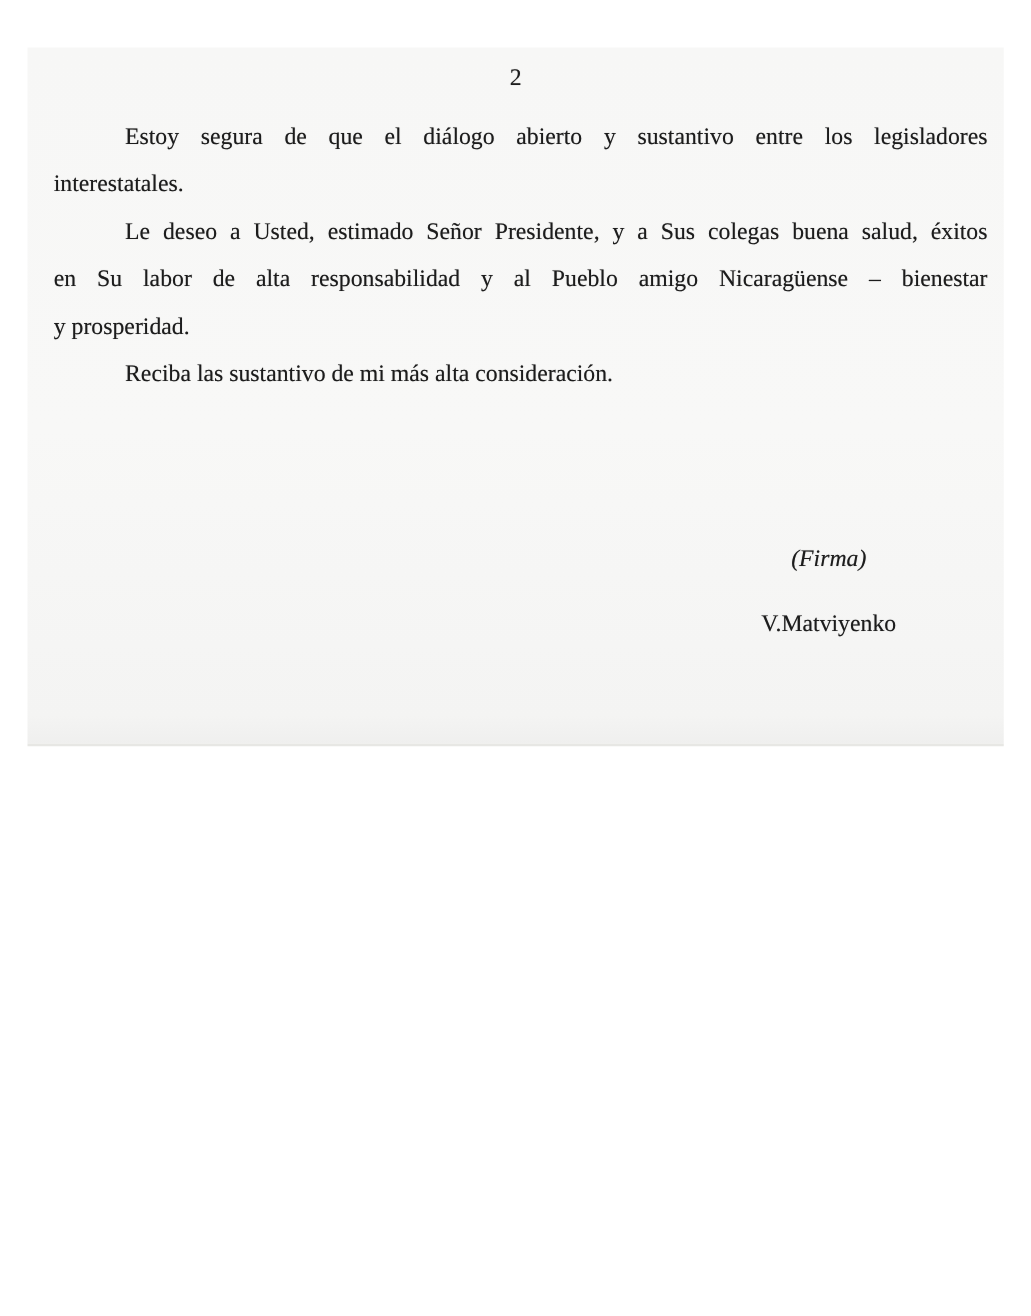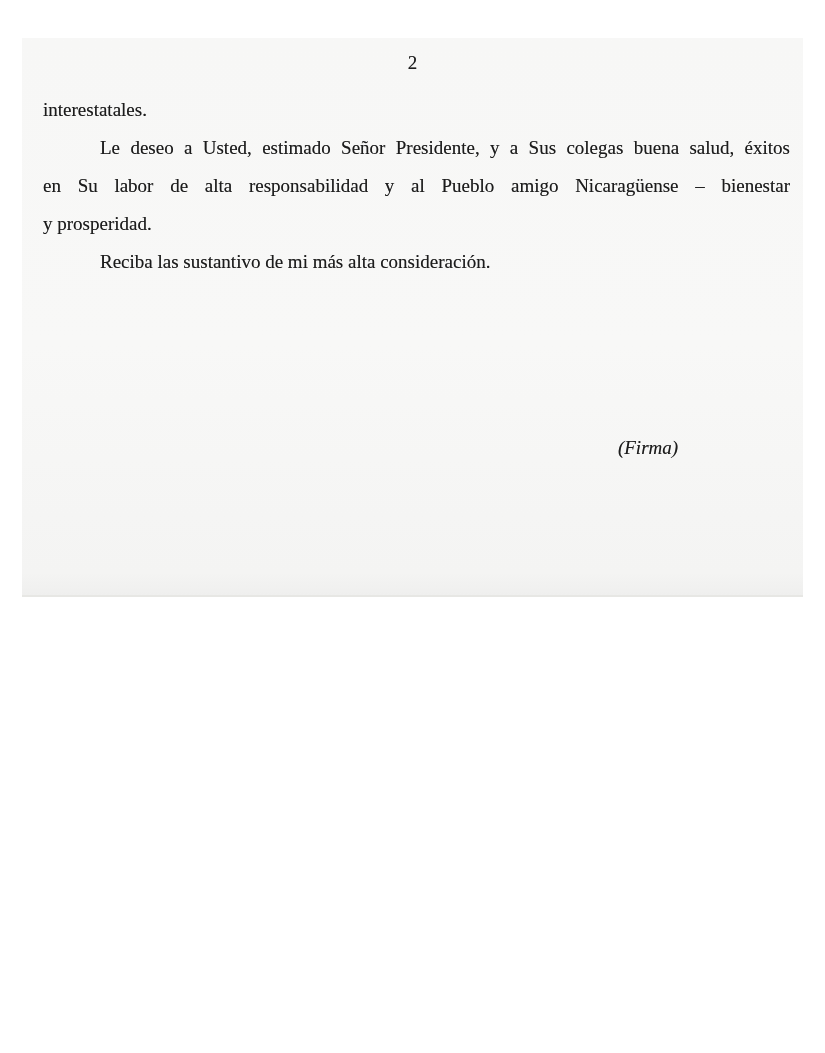--- a/index.html
+++ b/index.html
@@ -51,21 +51,21 @@
   }
   .line.indent {
     text-indent: 57px;
   }
   .line.end {
     text-align: right;
     text-align-last: left;
   }
   .signature {
     position: absolute;
-    left: 476px;
+    left: 491px;
     top: 398px;
     width: 300px;
     text-align: center;
     font-size: 19px;
     color: #1c1c1c;
     text-shadow: 0 0 0.6px rgba(25,25,25,0.5);
   }
   .signature .firma {
     font-style: italic;
     line-height: 24px;
@@ -77,27 +77,29 @@
 </style>
 </head>
 <body>
 
 <div class="canvas">
   <div class="sheet">
 
     <div class="page-number">2</div>
 
     <div class="letter-body">
+      <div class="line indent">Estoy segura de que el diálogo abierto y sustantivo entre los legisladores</div>
       <div class="line end">interestatales.</div>
 
       <div class="line indent">Le deseo a Usted, estimado Señor Presidente, y a Sus colegas buena salud, éxitos</div>
       <div class="line">en Su labor de alta responsabilidad y al Pueblo amigo Nicaragüense – bienestar</div>
       <div class="line end">y prosperidad.</div>
 
       <div class="line indent end">Reciba las sustantivo de mi más alta consideración.</div>
     </div>
 
     <div class="signature">
       <div class="firma">(Firma)</div>
+      <div class="name">V.Matviyenko</div>
     </div>
 
   </div>
 </div>
 
 </body></html>

